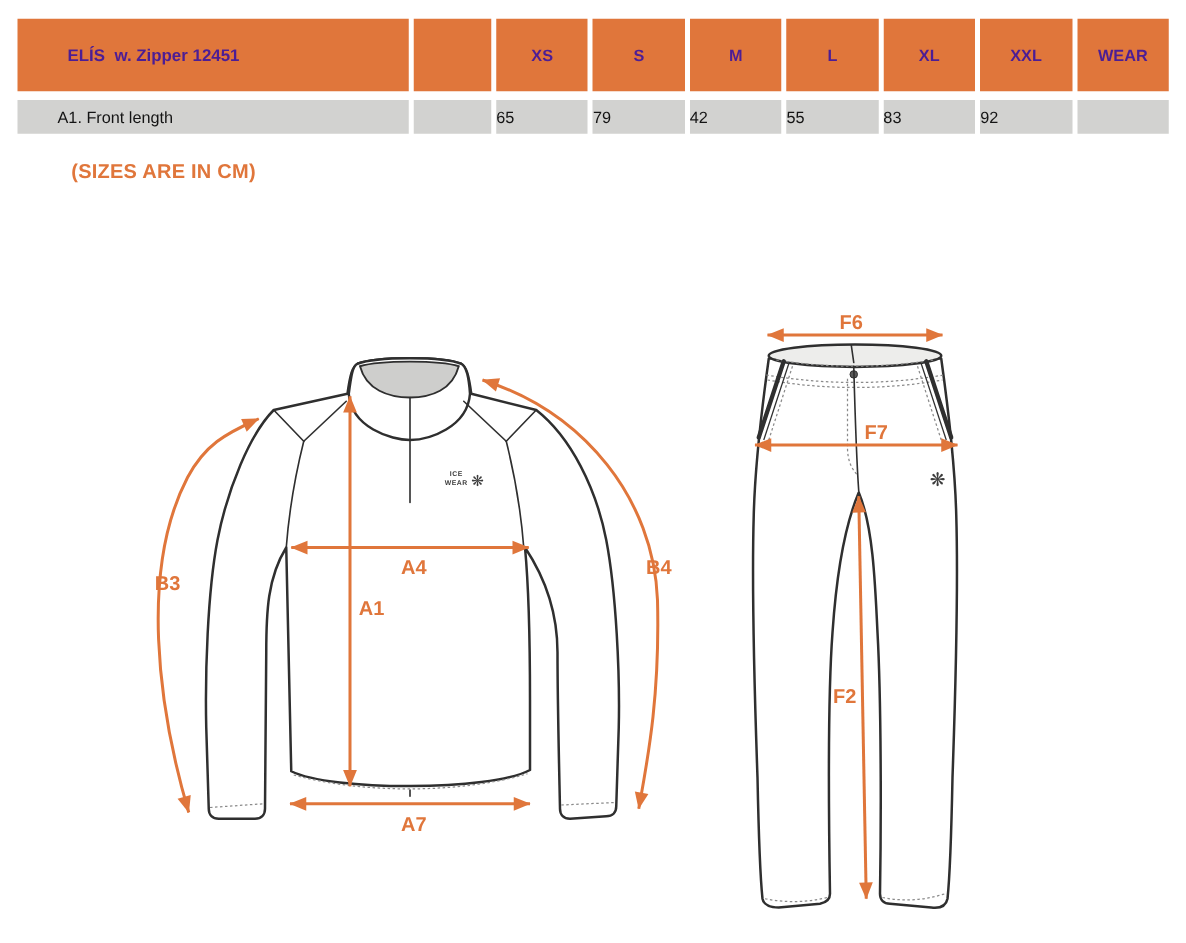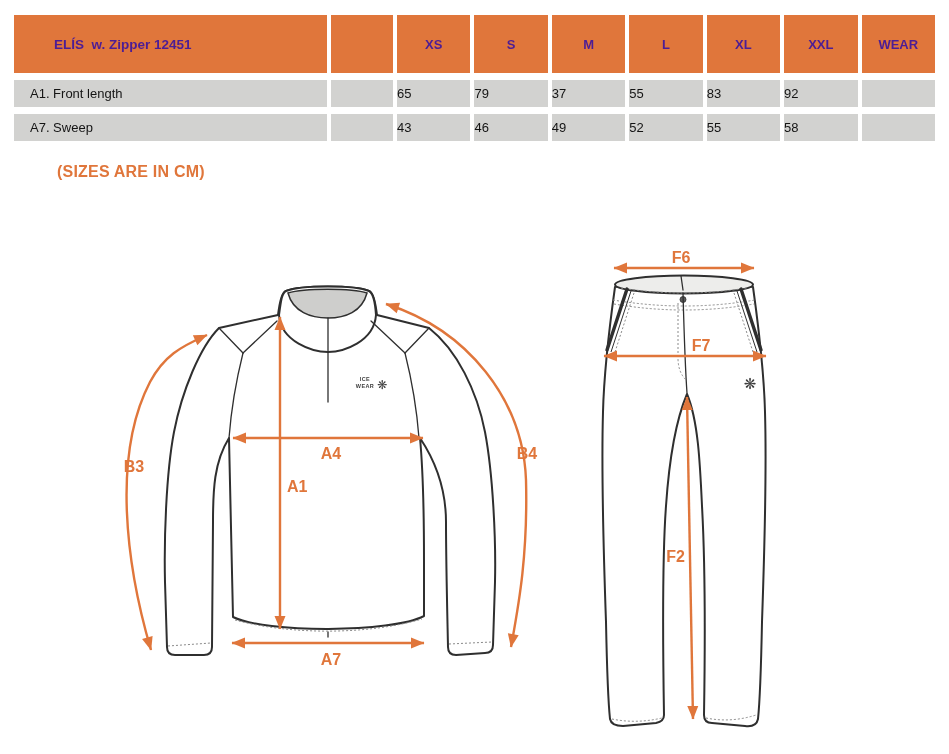--- a/index.html
+++ b/index.html
@@ -23,21 +23,21 @@
     height:58px;text-align:center;padding:0;
   }
   .size-table th.title-cell{
     text-align:left;padding-left:40px;white-space:pre;font-size:13.5px;
   }
   .size-table td{
     height:27px;font-size:13px;text-align:left;color:#141414;padding:0;
   }
   .size-table tr.dark td{background:var(--row-dark);}
   .size-table tr.light td{background:var(--row-light);}
-  .size-table td.label-cell{text-align:left;padding-left:16px;}
+  .size-table td.label-cell{text-align:left;padding-left:32px;}
   .note{
     margin:15px 0 0 57px;color:var(--accent);font-size:16px;letter-spacing:.2px;font-weight:bold;
   }
   .diagram{position:absolute;left:0;top:240px;width:949px;height:514px;}
   svg .outline{fill:#fff;stroke:var(--line);stroke-width:2;stroke-linejoin:round;stroke-linecap:round;}
   svg .detail{fill:none;stroke:var(--line);stroke-width:1.3;stroke-linecap:round;}
   svg .thin{fill:none;stroke:var(--line);stroke-width:1;}
   svg .thick{fill:none;stroke:var(--line);stroke-width:3.4;stroke-linecap:round;}
   svg .dashed{fill:none;stroke:#8a8a8a;stroke-width:1;stroke-dasharray:2 2;}
   svg .arrow{fill:none;stroke:var(--accent);stroke-width:2.4;}
@@ -74,35 +74,24 @@
       <th>XXL</th>
       <th>WEAR</th>
     </tr>
   </thead>
   <tbody>
     <tr class="dark">
       <td class="label-cell">A1. Front length</td>
       <td></td>
       <td>65</td>
       <td>79</td>
-      <td>37</td>
+      <td>42</td>
       <td>55</td>
       <td>83</td>
       <td>92</td>
-      <td></td>
-    </tr>
-    <tr class="dark">
-      <td class="label-cell">A7. Sweep</td>
-      <td></td>
-      <td>43</td>
-      <td>46</td>
-      <td>49</td>
-      <td>52</td>
-      <td>55</td>
-      <td>58</td>
       <td></td>
     </tr>
   </tbody>
 </table>
 
 <div class="note">(SIZES ARE IN CM)</div>
 
 <div class="diagram">
 <svg width="949" height="514" viewBox="0 240 949 514" xmlns="http://www.w3.org/2000/svg">
   <defs>

